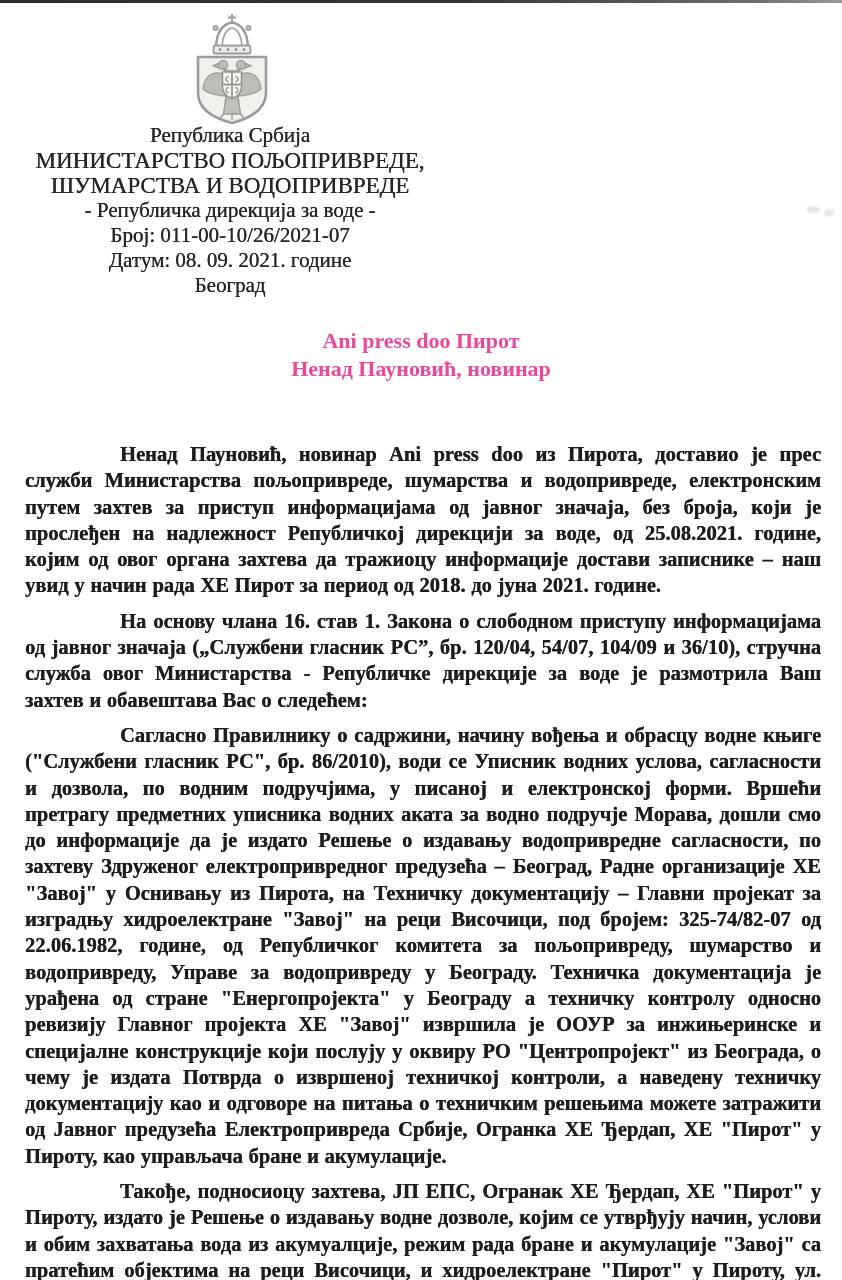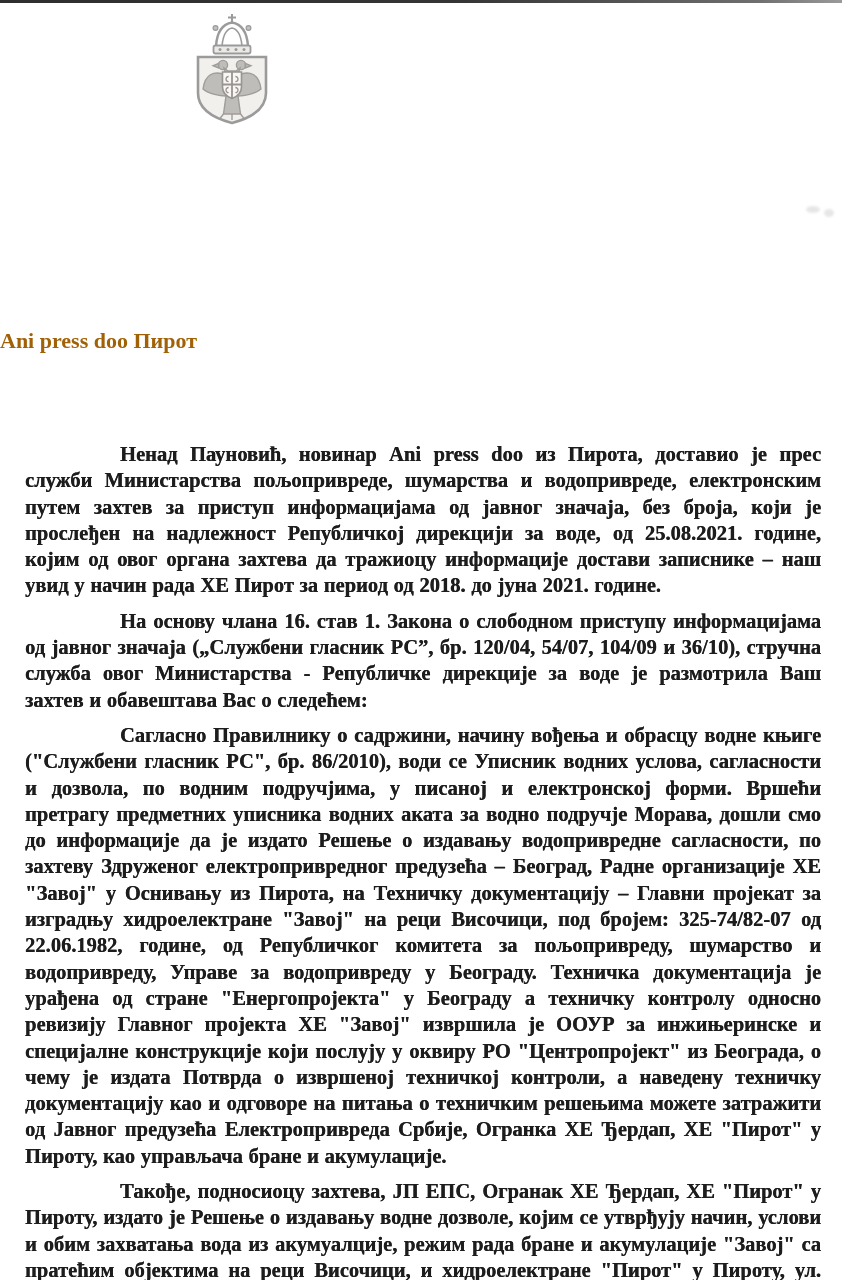--- a/index.html
+++ b/index.html
@@ -50,25 +50,25 @@
   }
   .lh-ministry {
     font-size: 23px;
   }
   
   .recipient {
     position: absolute;
     left: 0;
     top: 327px;
     width: 842px;
-    text-align: left;
+    text-align: center;
     font-weight: bold;
     font-size: 22px;
     line-height: 28px;
-    color: #a16207;
+    color: #ec4899;
   }
   
   .body-text {
     position: absolute;
     left: 25px;
     top: 441px;
     width: 796px;
     font-size: 20.5px;
     line-height: 26.3px;
     text-align: justify;
@@ -134,23 +134,33 @@
     <path d="M32.5 59 H51.5 V74 Q51.5 82 42 85.5 Q32.5 82 32.5 74 Z" fill="#f8f6f3" stroke="#85827e" stroke-width="1.6"></path>
     <path d="M42 59 V85.5 M32.5 71.5 H51.5" stroke="#85827e" stroke-width="1.8" fill="none"></path>
     <g stroke="#85827e" stroke-width="1.3" fill="none">
       <path d="M38.6 63.5 a2.6 2.6 0 1 0 0 5.2"></path>
       <path d="M45.4 63.5 a2.6 2.6 0 1 1 0 5.2"></path>
       <path d="M38.6 74.5 a2.6 2.6 0 1 0 0 5.2"></path>
       <path d="M45.4 74.5 a2.6 2.6 0 1 1 0 5.2"></path>
     </g>
   </svg>
 
+  <div class="letterhead">
+    <div class="lh-line">Република Србија</div>
+    <div class="lh-line lh-ministry">МИНИСТАРСТВО ПОЉОПРИВРЕДЕ,</div>
+    <div class="lh-line lh-ministry">ШУМАРСТВА И ВОДОПРИВРЕДЕ</div>
+    <div class="lh-line">- Републичка дирекција за воде -</div>
+    <div class="lh-line">Број: 011-00-10/26/2021-07</div>
+    <div class="lh-line">Датум: 08. 09. 2021. године</div>
+    <div class="lh-line">Београд</div>
+  </div>
 
   <div class="recipient">
     <div>Ani press doo Пирот</div>
+    <div>Ненад Пауновић, новинар</div>
   </div>
 
   <div class="body-text">
     <p>Ненад Пауновић, новинар Ani press doo из Пирота, доставио је прес служби Министарства пољопривреде, шумарства и водопривреде, електронским путем захтев за приступ информацијама од јавног значаја, без броја, који је прослеђен на надлежност Републичкој дирекцији за воде, од 25.08.2021. године, којим од овог органа захтева да тражиоцу информације достави записнике – наш увид у начин рада ХЕ Пирот за период од 2018. до јуна 2021. године.</p>
     <p>На основу члана 16. став 1. Закона о слободном приступу информацијама од јавног значаја („Службени гласник РС”, бр. 120/04, 54/07, 104/09 и 36/10), стручна служба овог Министарства - Републичке дирекције за воде је размотрила Ваш захтев и обавештава Вас о следећем:</p>
     <p>Сагласно Правилнику о садржини, начину вођења и обрасцу водне књиге ("Службени гласник РС", бр. 86/2010), води се Уписник водних услова, сагласности и дозвола, по водним подручјима, у писаној и електронској форми. Вршећи претрагу предметних уписника водних аката за водно подручје Морава, дошли смо до информације да је издато Решење о издавању водопривредне сагласности, по захтеву Здруженог електропривредног предузећа – Београд, Радне организације ХЕ "Завој" у Оснивању из Пирота, на Техничку документацију – Главни пројекат за изградњу хидроелектране "Завој" на реци Височици, под бројем: 325-74/82-07 од 22.06.1982, године, од Републичког комитета за пољопривреду, шумарство и водопривреду, Управе за водопривреду у Београду. Техничка документација је урађена од стране "Енергопројекта" у Београду а техничку контролу односно ревизију Главног пројекта ХЕ "Завој" извршила је ООУР за инжињеринске и специјалне конструкције који послују у оквиру РО "Центропројект" из Београда, о чему је издата Потврда о извршеној техничкој контроли, а наведену техничку документацију као и одговоре на питања о техничким решењима можете затражити од Јавног предузећа Електропривреда Србије, Огранка ХЕ Ђердап, ХЕ "Пирот" у Пироту, као управљача бране и акумулације.</p>
     <p>Такође, подносиоцу захтева, ЈП ЕПС, Огранак ХЕ Ђердап, ХЕ "Пирот" у Пироту, издато је Решење о издавању водне дозволе, којим се утврђују начин, услови и обим захватања вода из акумуалције, режим рада бране и акумулације "Завој" са пратећим објектима на реци Височици, и хидроелектране "Пирот" у Пироту, ул. Бериловачки пут бб, као и начин, услови и обим испуштања воде у реку Нишаву, под бројем: 325-04-00289/2020-07 од 19.05.2020. године, од стране овог Министарства, са роком важности до 19.05.2027. године, сагласно услову број 2. у диспозитиву наведеног решења, а на основу</p>
   </div>
 
   <div class="artifact artifact-1"></div>

